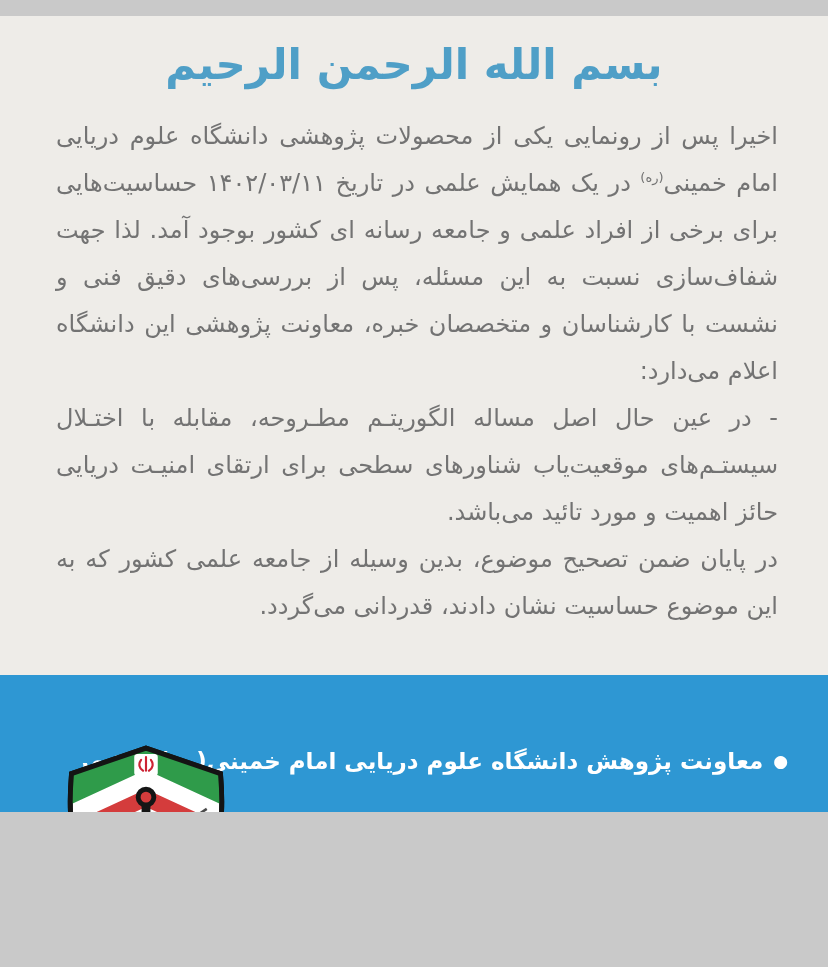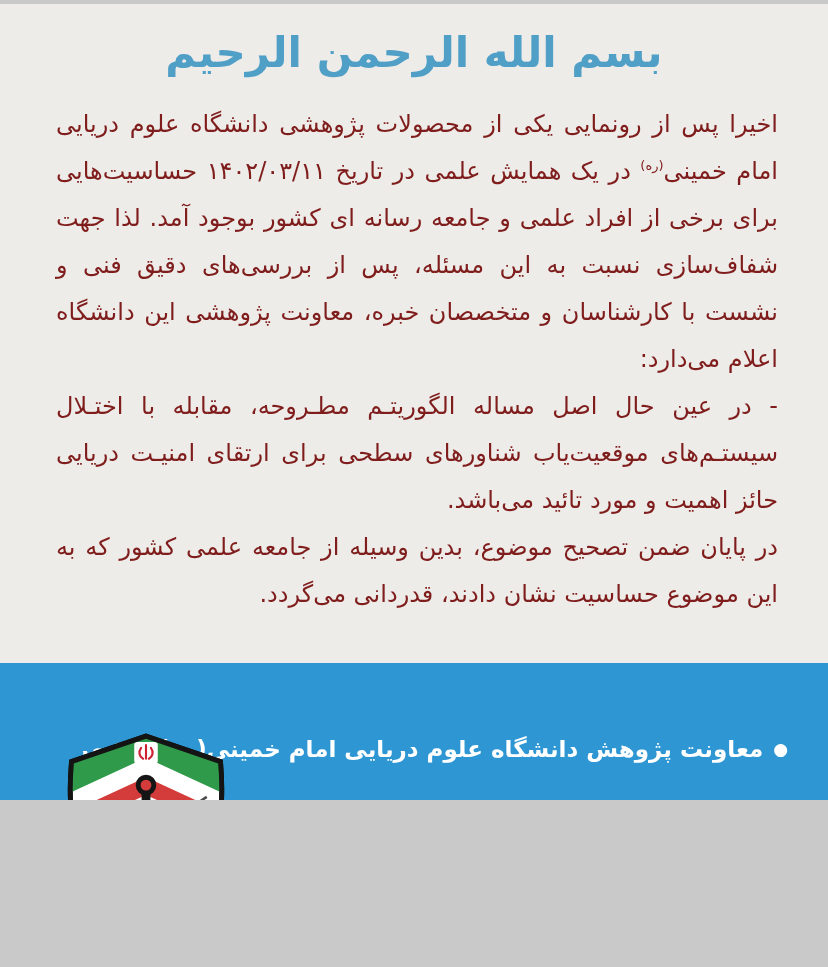--- a/index.html
+++ b/index.html
@@ -1,27 +1,27 @@
 <!DOCTYPE html>
 <html lang="fa" dir="rtl"><head>
 <meta charset="utf-8">
 <style>
   html,body{margin:0;padding:0;}
   body{background:#c9c9c9;font-family:"DejaVu Sans","Liberation Sans",sans-serif;}
   .page{
-    position:relative;width:828px;height:796px;margin:4px auto;
+    position:relative;width:828px;height:796px;margin:16px auto;
     background:#eeece8;overflow:hidden;direction:rtl;
   }
   .bismillah{
     position:absolute;top:24px;left:0;right:0;text-align:center;
     font-size:42px;font-weight:bold;color:#4f9fc7;letter-spacing:-1px;
   }
   .statement{
     position:absolute;top:97px;right:50px;left:56px;
-    font-size:24px;line-height:47px;color:#7f1d1d;
+    font-size:24px;line-height:47px;color:#737373;
     text-align:justify;text-justify:inter-word;
   }
   .statement p{margin:0;}
   .statement sup{font-size:13px;vertical-align:super;line-height:0;}
   .bold-phrase{font-weight:bold;}
   .footer-band{
     position:absolute;left:0;right:0;bottom:0;height:137px;
     background:#2e97d3;
   }
   .footer-line{

